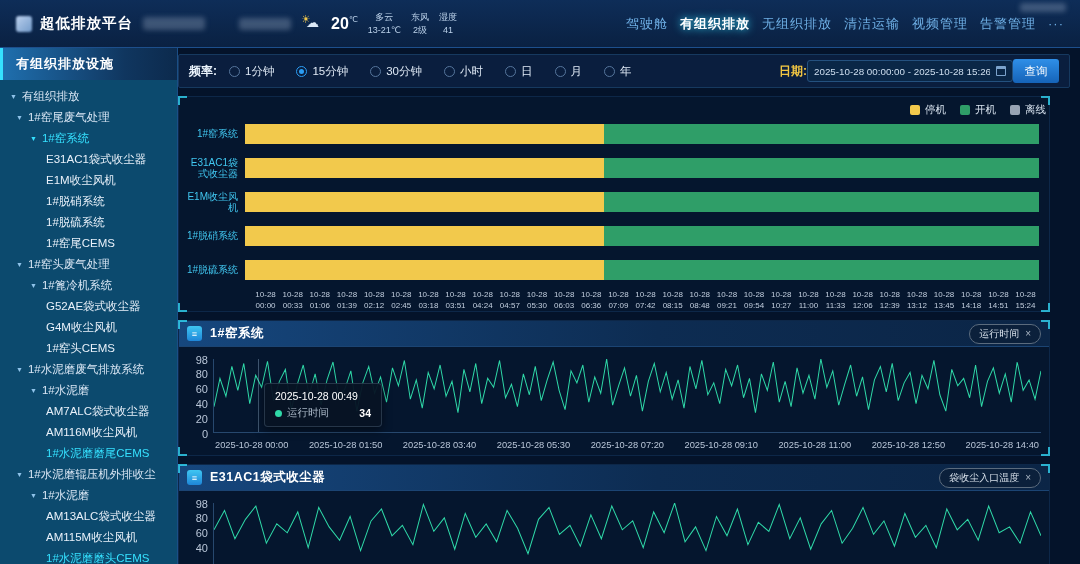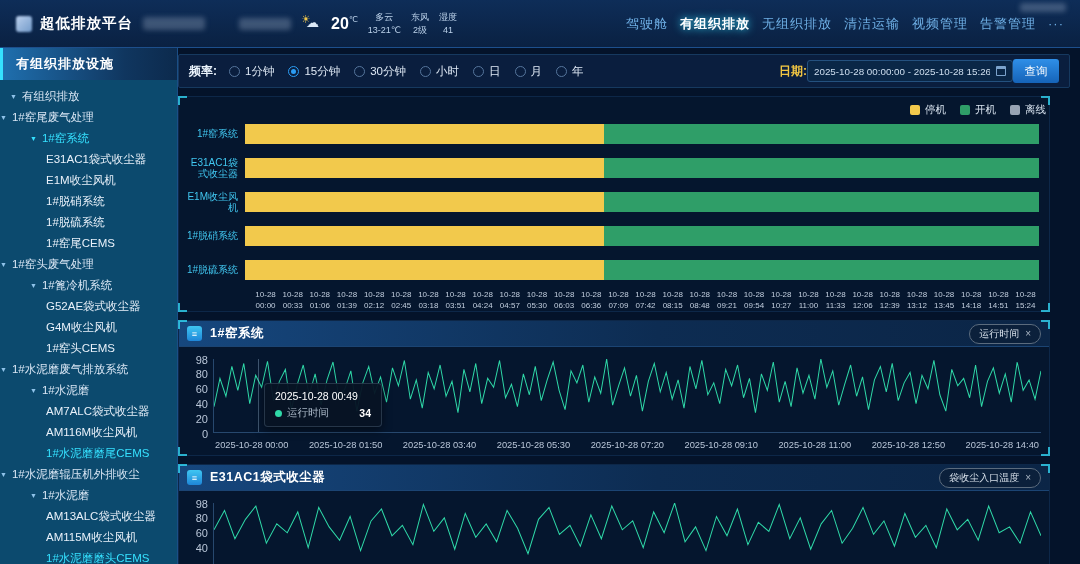--- a/index.html
+++ b/index.html
@@ -27,29 +27,29 @@
 .mini-icons{position:absolute;top:3px;right:14px;display:flex;gap:6px}
 .mini-pill{width:46px;height:9px}
 
 .page-body{display:flex;height:524px}
 .sidebar{width:178px;background:#0c4a6e;border-right:1px solid #1b4e86;display:flex;flex-direction:column;flex-shrink:0}
 .sb-title{height:32px;line-height:32px;padding-left:13px;font-size:13px;font-weight:bold;color:#fff;letter-spacing:1px;background:linear-gradient(90deg,#1f6fae 0%,#10365f 70%,#0c2a4d 100%);border-left:3px solid #35e1ff;flex-shrink:0}
 .tree{flex:1;overflow:hidden;padding-top:6px}
 .tree-item{height:21px;display:flex;align-items:center;font-size:11.5px;color:#d9e6f4;cursor:pointer;white-space:nowrap}
 .tree-item .arrow{font-size:7px;color:#8fc3ea;margin-right:5px}
 .tree-item.lv0{padding-left:10px}
-.tree-item.lv1{padding-left:0}
+.tree-item.lv1{padding-left:16px}
 .tree-item.lv2{padding-left:30px}
 .tree-item.lv3{padding-left:46px;color:#e9f1fa}
 .tree-item.selected,.tree-item.selected .arrow{color:#35e1ff}
 
 .main{flex:1;display:flex;flex-direction:column;padding:0 10px 0 0;overflow:hidden}
 .filter-bar{height:34px;margin-top:6px;display:flex;align-items:center;background:rgba(17,45,86,.45);border:1px solid #16395f;border-radius:2px;padding:0 10px;flex-shrink:0}
 .f-label{font-size:12px;font-weight:bold;color:#eaf3fc;margin-right:12px}
-.radios{display:flex;align-items:center;gap:14px}
+.radios{display:flex;align-items:center;gap:22px}
 .radio{display:flex;align-items:center;gap:5px;cursor:pointer}
 .rdot{width:11px;height:11px;border-radius:50%;border:1px solid #55759c;position:relative;flex-shrink:0}
 .radio.checked .rdot{border-color:#2b9df4}
 .radio.checked .rdot::after{content:"";position:absolute;inset:2px;border-radius:50%;background:#2b9df4}
 .rtext{font-size:11.5px;color:#dfe9f5}
 .date-group{margin-left:auto;display:flex;align-items:center;gap:0}
 .date-label{font-size:12px;font-weight:bold;color:#f3c743}
 .date-input{width:206px;height:22px;display:flex;align-items:center;background:#0a2747;border:1px solid #24517f;border-radius:3px;padding:0 6px;gap:6px;cursor:pointer}
 .date-text{flex:1;font-size:9.8px;color:#cfdff0;white-space:nowrap;overflow:hidden}
 .cal-icon{width:10px;height:10px;border:1px solid #7ba3cc;border-top-width:3px;border-radius:1px;flex-shrink:0}

